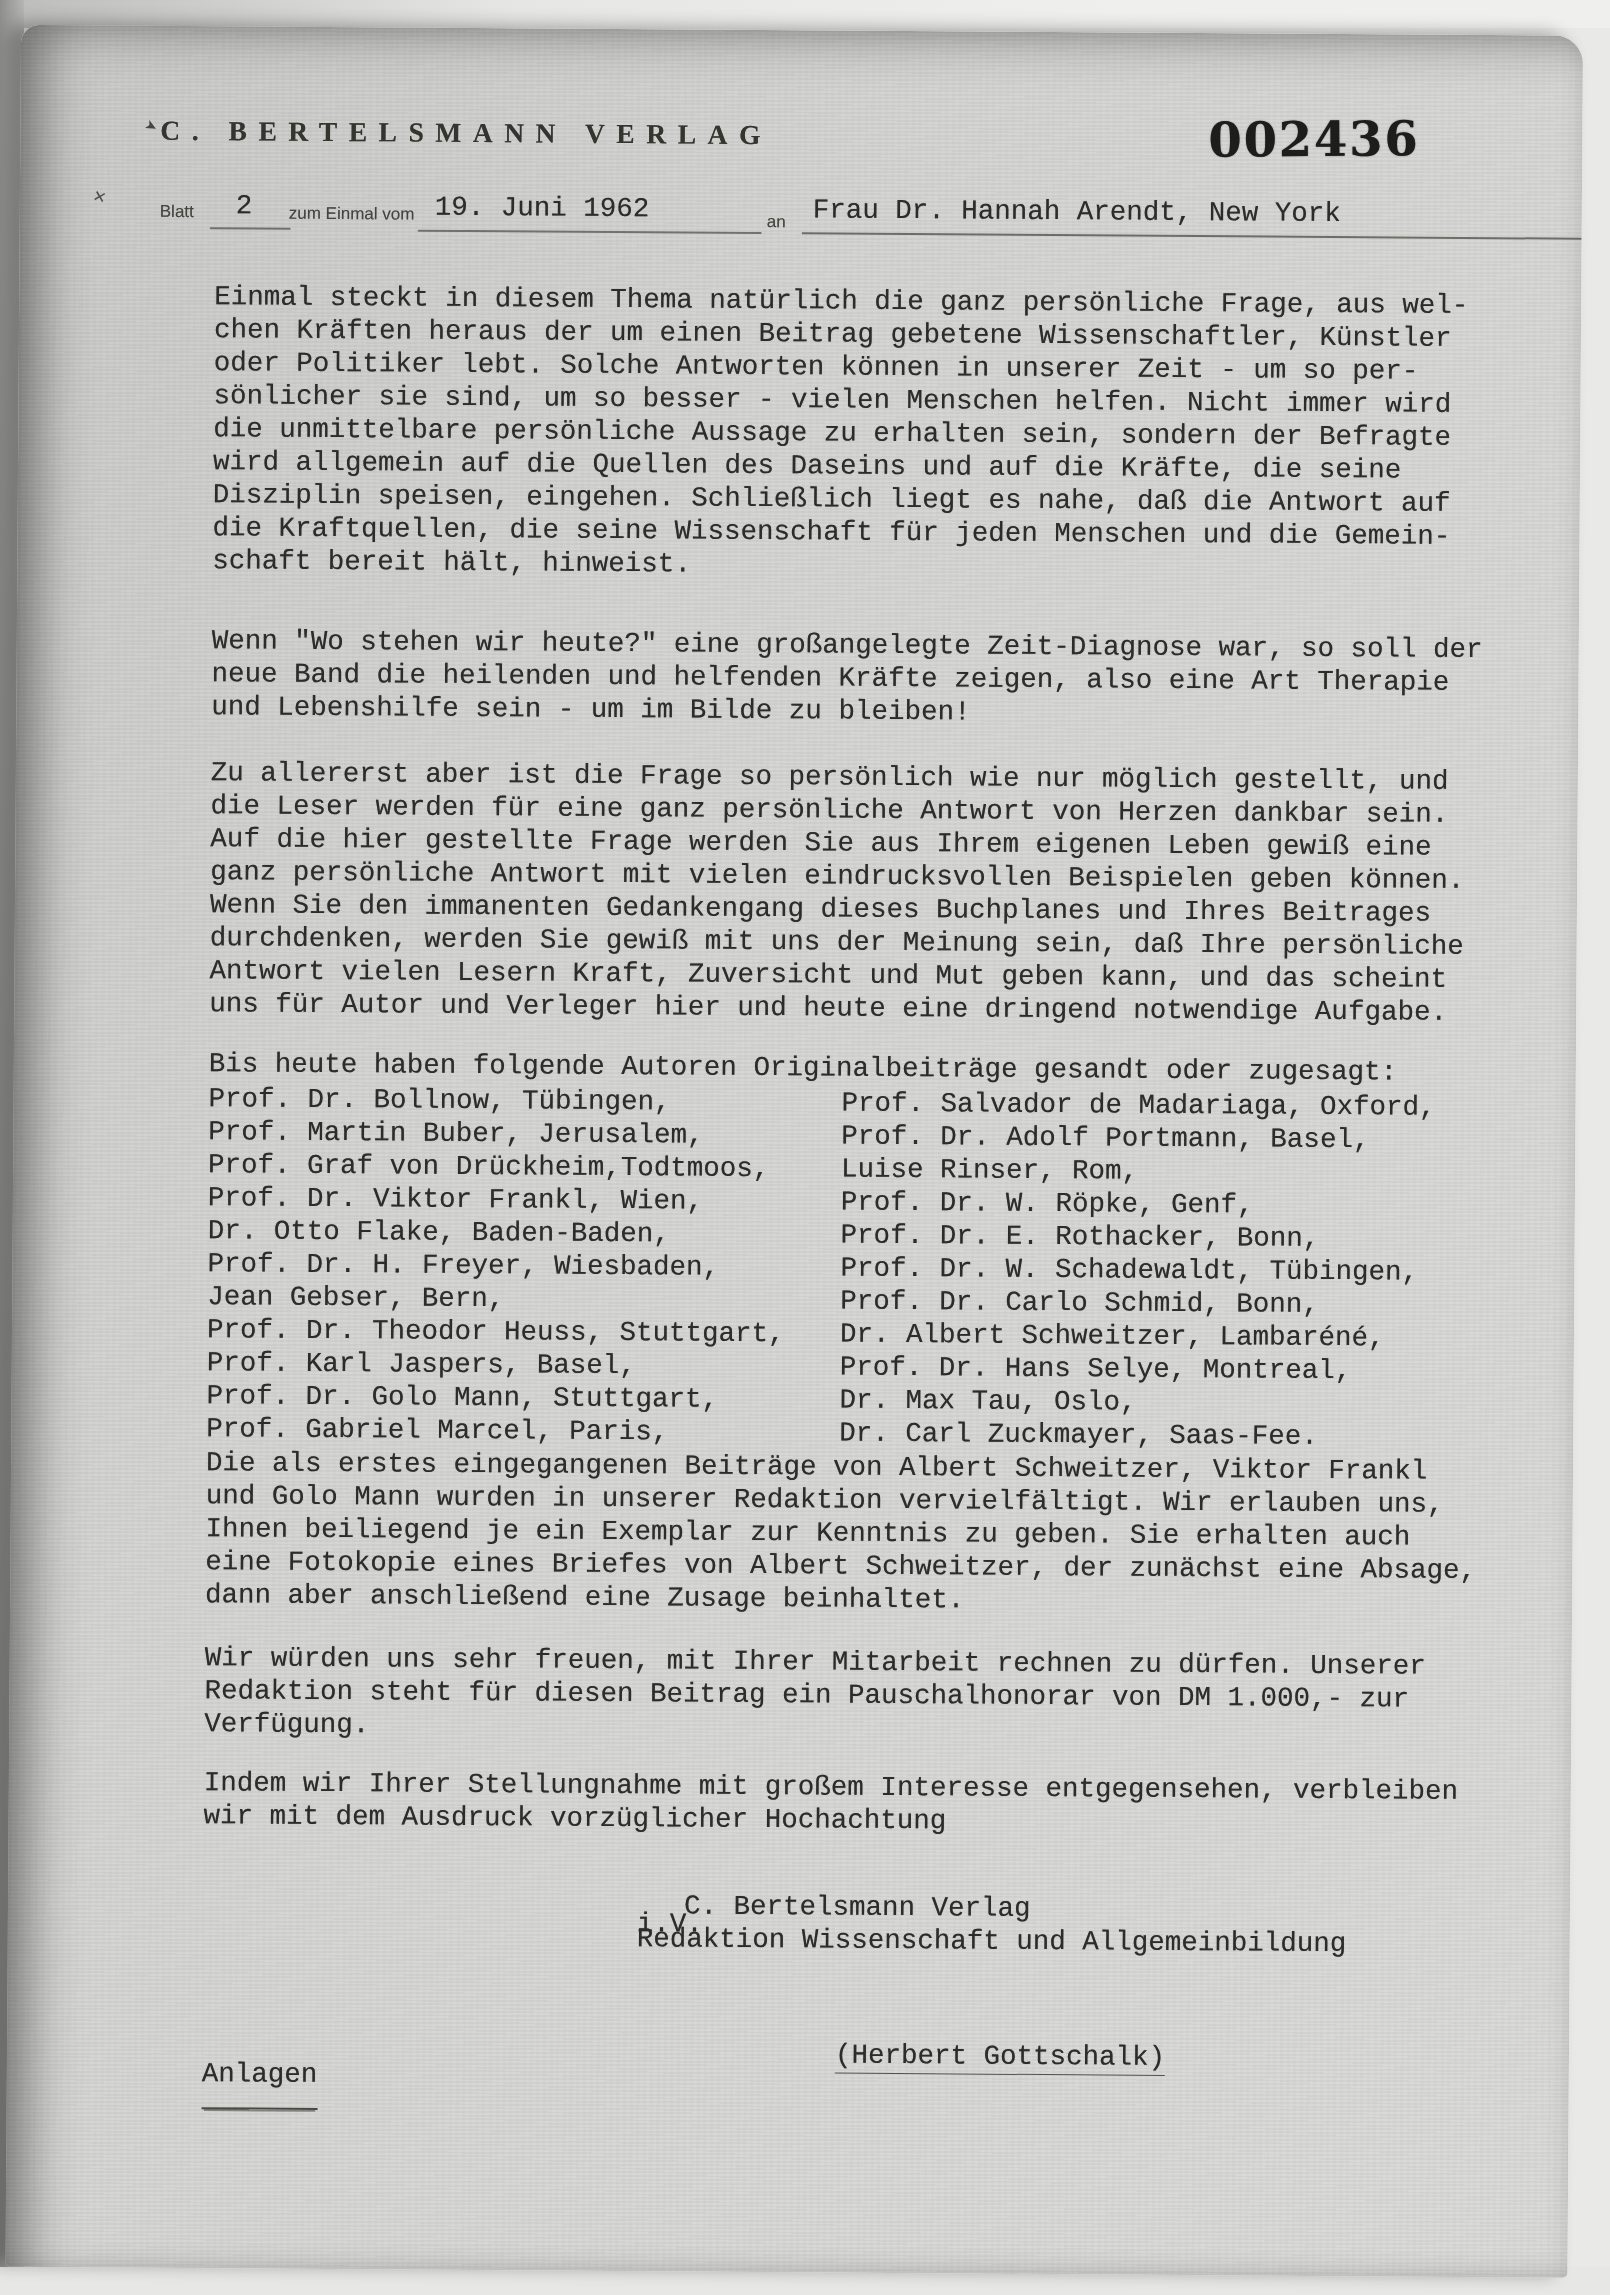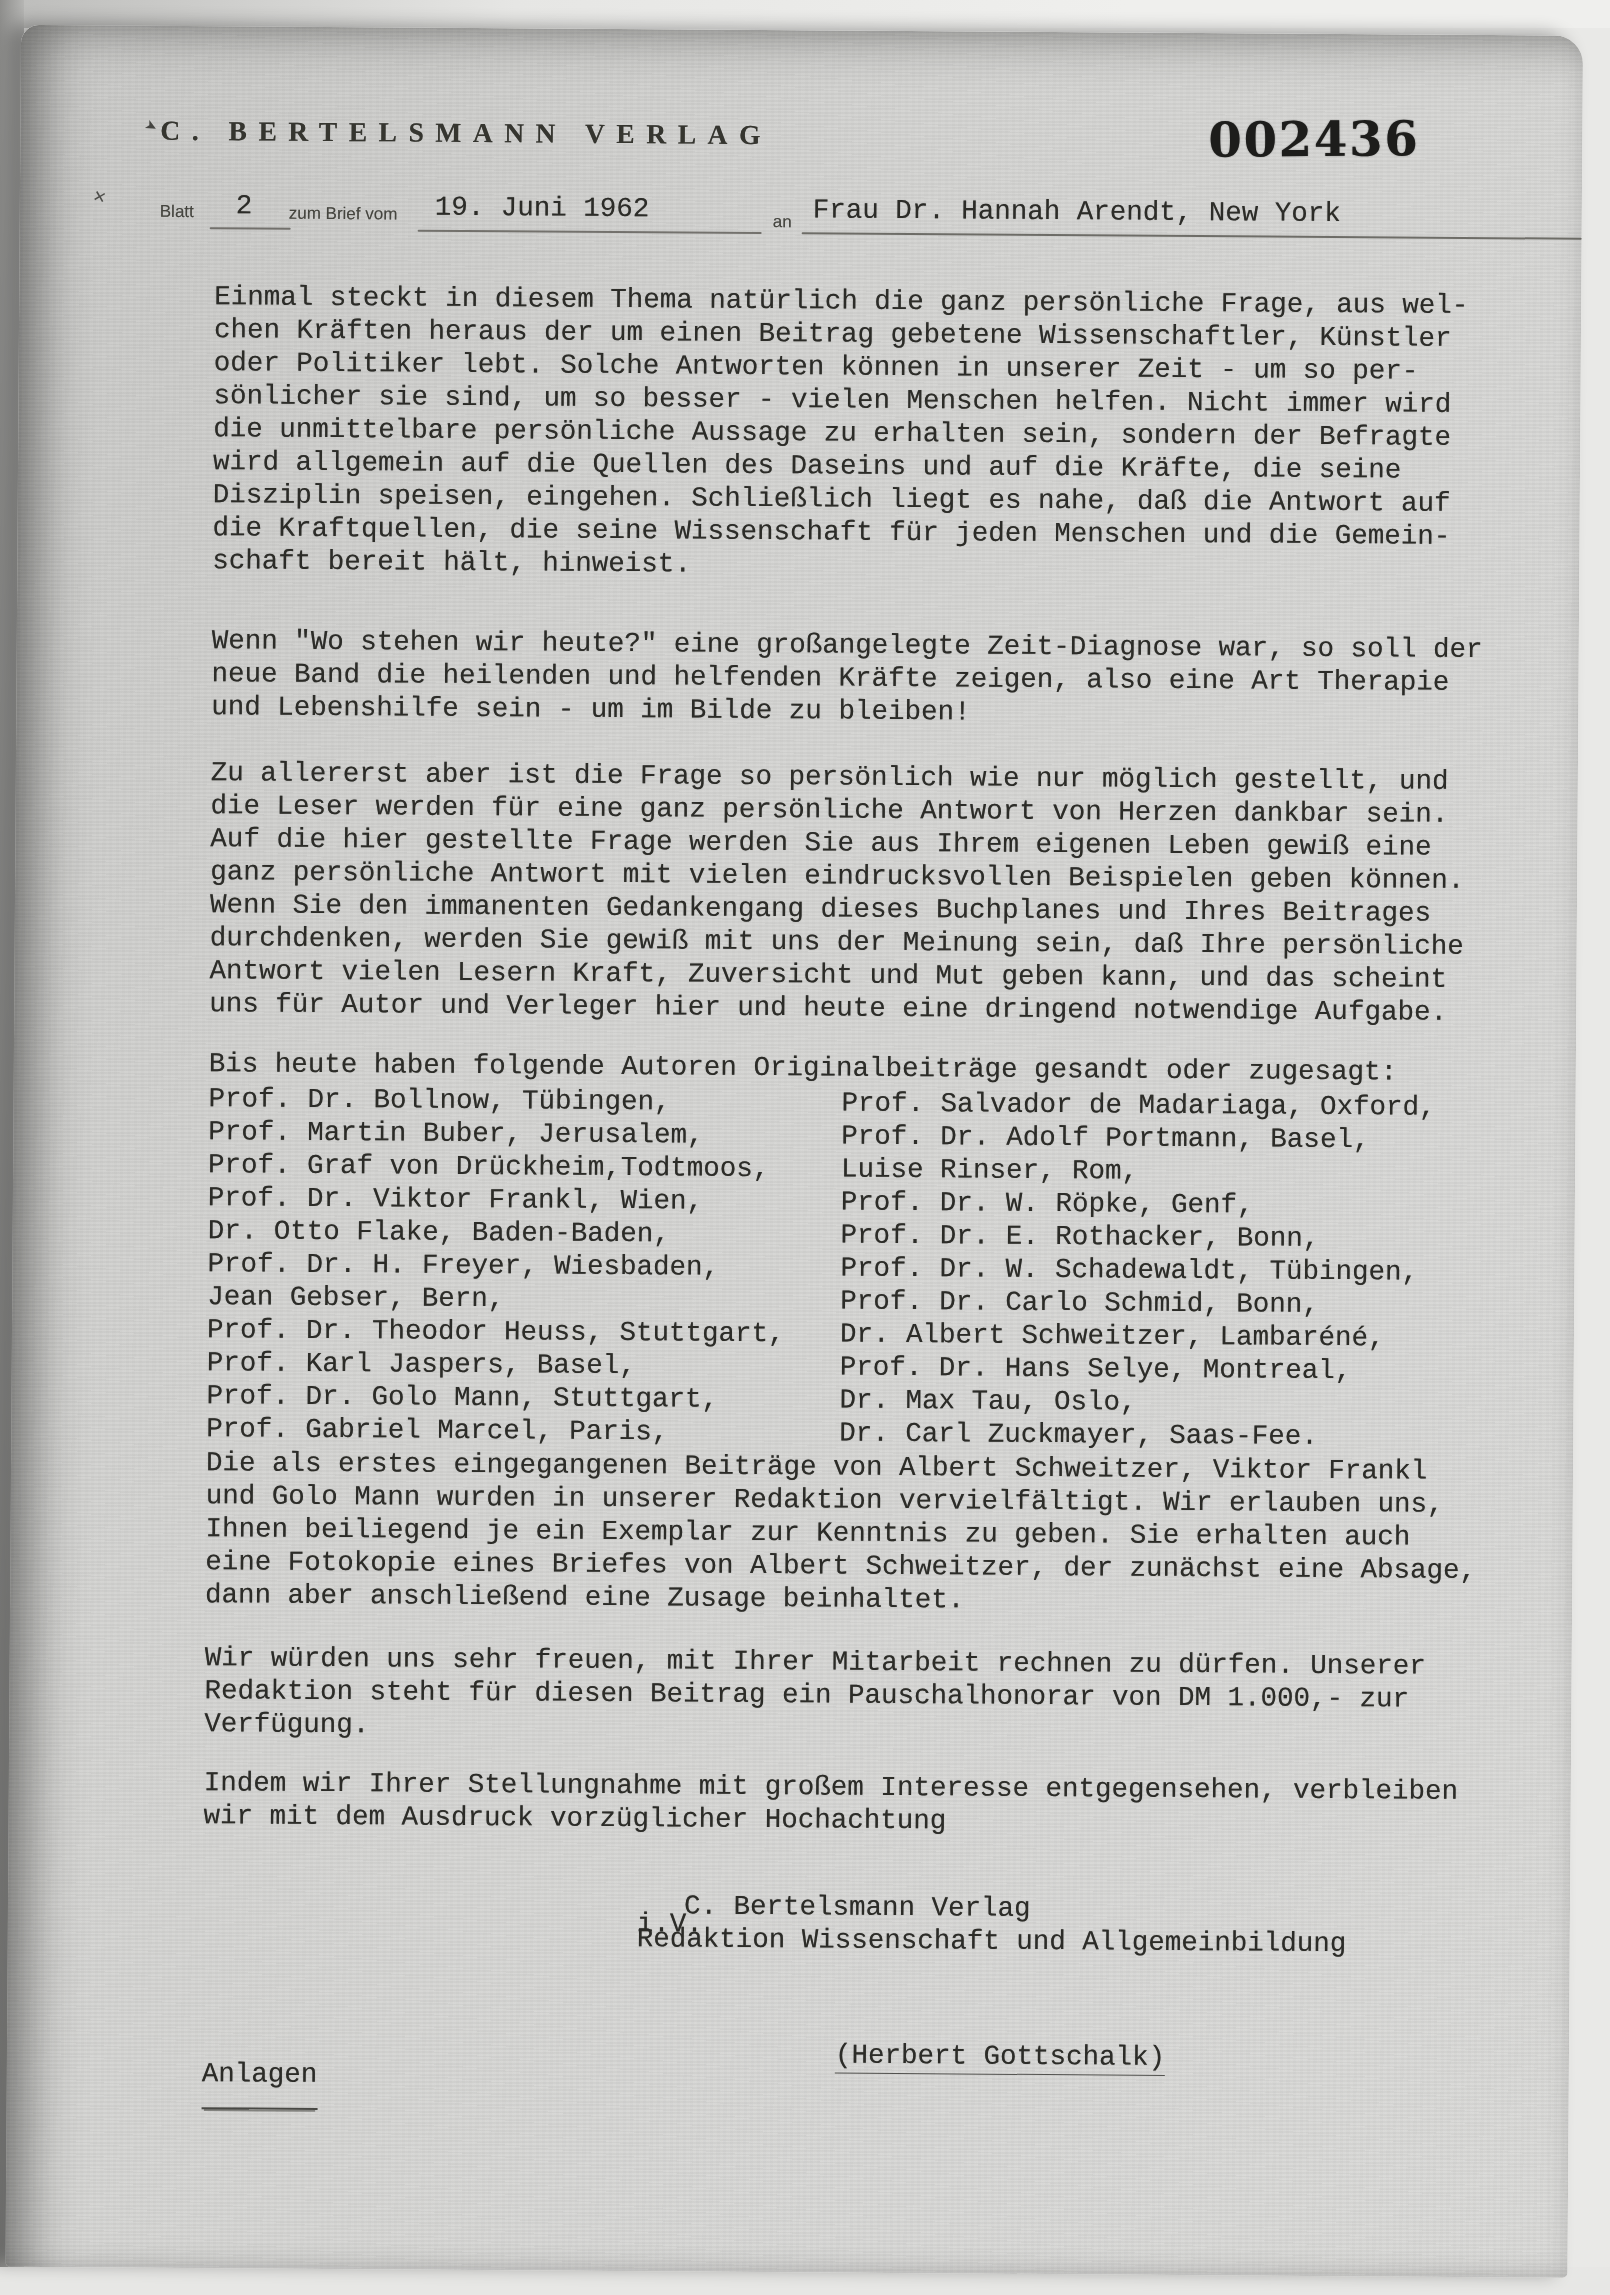--- a/index.html
+++ b/index.html
@@ -46,21 +46,21 @@
     font-weight:700;font-size:48px;letter-spacing:1.8px;
     color:#1d1d1b;transform:rotate(-0.8deg);
     text-shadow:0 0 1.2px rgba(25,25,23,.65);
   }
   .hdr-label{
     position:absolute;font-size:17px;color:#45453f;white-space:nowrap;
     text-shadow:0 0 0.6px rgba(60,60,54,.4);
   }
   .hl-blatt{left:160px;top:202px;text-align:center;}
   .hl-brief{left:289px;top:203px;}
-  .hl-an{left:767px;top:208px;margin-left:6px;}
+  .hl-an{left:767px;top:208px;}
   .typed{
     font-family:"Liberation Mono","DejaVu Sans Mono",monospace;
     font-size:27.5px;line-height:33px;color:#2c2c28;
     white-space:pre-line;
     text-shadow:0 0 0.7px rgba(40,40,36,.55);
     position:absolute;
   }
   .hv-blatt{left:236px;top:189px;}
   .hv-date{left:435px;top:189px;}
   .hv-recipient{left:813px;top:189px;}
@@ -101,21 +101,21 @@
   <div class="paper"></div>
 
   <span class="mark mark-arrow">➤</span>
   <span class="mark mark-cross">✕</span>
 
   <div class="letterhead">C. BERTELSMANN VERLAG</div>
   <div class="stamp">002436</div>
 
   <div class="hdr-label hl-blatt">Blatt</div>
   <div class="typed hv-blatt">2</div>
-  <div class="hdr-label hl-brief">zum Brief vom</div>
+  <div class="hdr-label hl-brief">zum Einmal vom</div>
   <div class="typed hv-date">19. Juni 1962</div>
   <div class="hdr-label hl-an">an</div>
   <div class="typed hv-recipient">Frau Dr. Hannah Arendt, New York</div>
   <div class="rule r1"></div>
   <div class="rule r2"></div>
   <div class="rule r3"></div>
 
   <div class="typed para p1">Einmal steckt in diesem Thema natürlich die ganz persönliche Frage, aus wel-
 chen Kräften heraus der um einen Beitrag gebetene Wissenschaftler, Künstler
 oder Politiker lebt. Solche Antworten können in unserer Zeit - um so per-

